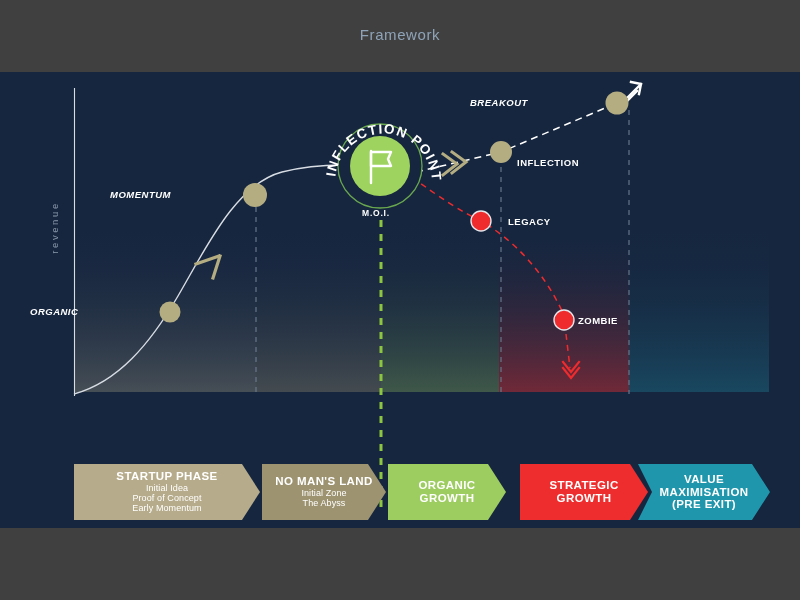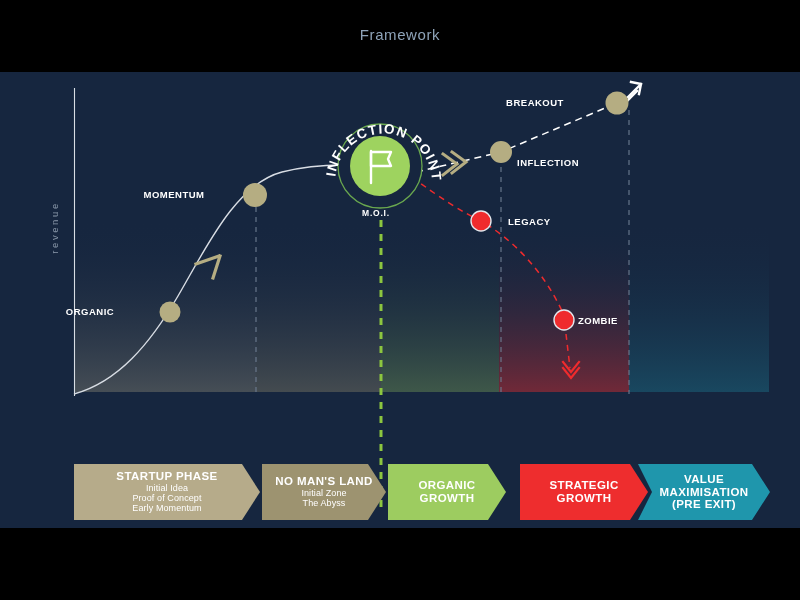--- a/index.html
+++ b/index.html
@@ -2,21 +2,21 @@
 <html><head>
 <meta charset="utf-8">
 <style>
   html,body{margin:0;padding:0;}
   body{
     width:800px;height:600px;overflow:hidden;
     background:#ffffff;
     font-family:"Liberation Sans", sans-serif;
     -webkit-font-smoothing:antialiased;
   }
-  #slide{position:relative;width:800px;height:600px;background:#000000;}
+  #slide{position:relative;width:800px;height:600px;background:#404040;}
 
   
   .slide-title{
     position:absolute;left:0;top:26px;width:800px;
     text-align:center;
     font-size:15px;color:#8ea3b8;letter-spacing:.6px;
     font-family:"Liberation Sans", sans-serif;
   }
 
   
@@ -34,21 +34,21 @@
     color:#8a98aa;font-size:9.5px;letter-spacing:2.6px;
     font-family:"Liberation Sans", sans-serif;
   }
 
   
   .nodelabel{
     position:absolute;color:#ffffff;font-weight:bold;
     font-size:9.5px;letter-spacing:.5px;white-space:nowrap;
     font-family:"Liberation Sans", sans-serif;
   }
-  .nodelabel.r{text-align:center;}
+  .nodelabel.r{text-align:left;font-style:italic;}
 
   .moi-label{
     position:absolute;color:#ffffff;font-weight:bold;
     font-size:8.5px;letter-spacing:.8px;white-space:nowrap;
     font-family:"Liberation Sans", sans-serif;
   }
 
   
   .bandrow{position:absolute;left:0;top:392px;width:796px;height:56px;}
   .band{

